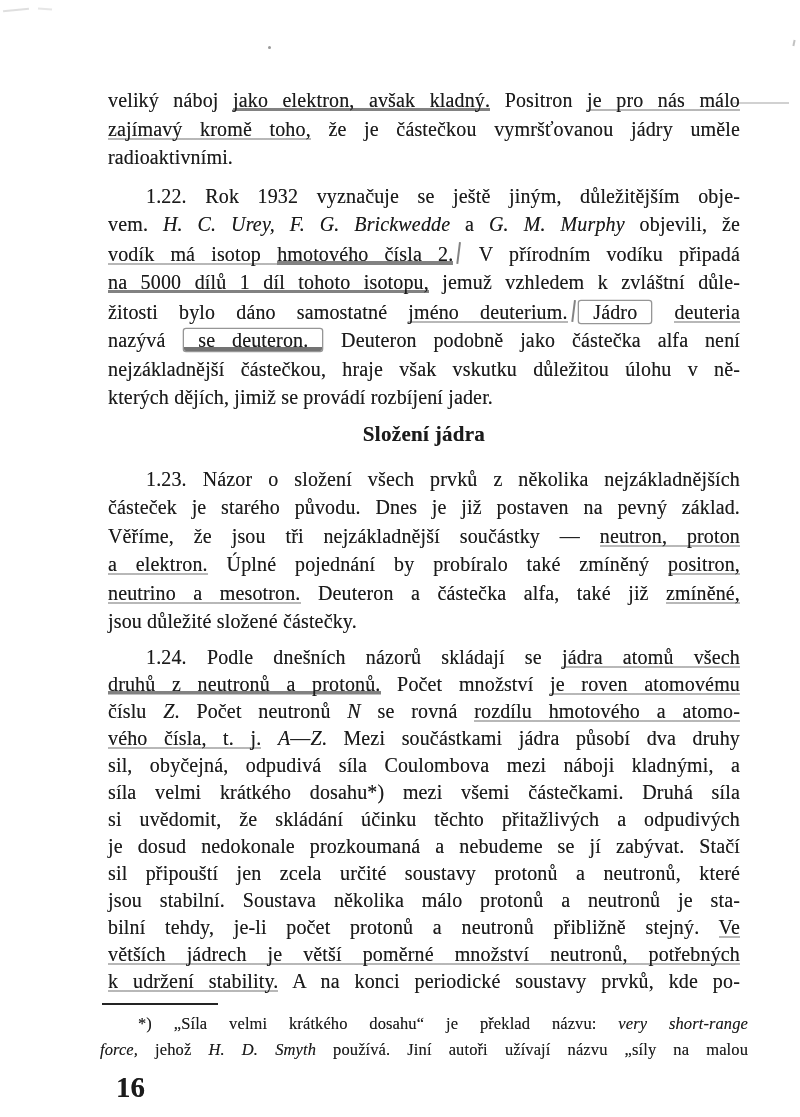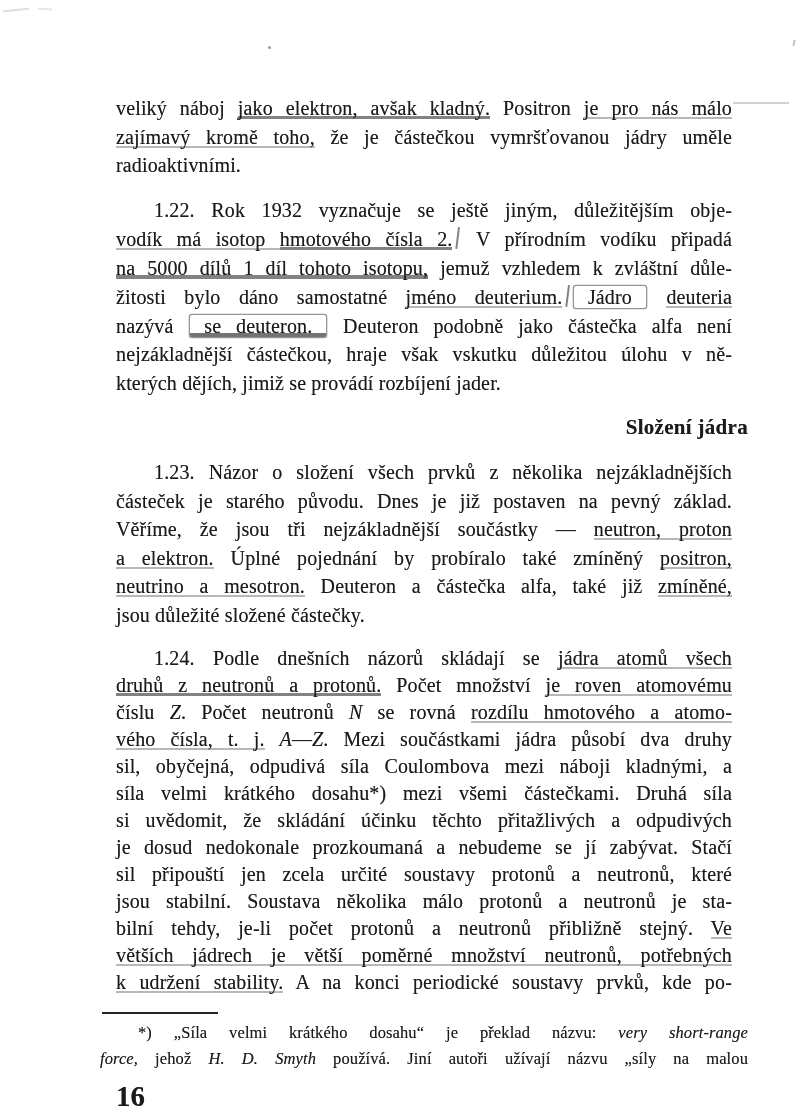--- a/index.html
+++ b/index.html
@@ -13,42 +13,42 @@
     background:#ffffff;
     overflow:hidden;
     font-family:"Liberation Serif","DejaVu Serif",serif;
     color:var(--ink);
   }
   .textcol{
     position:absolute;
     left:100px;top:78px;
     width:648px;
   }
-  .para{margin:16px;}
+  .para{margin:8px;}
   .line{
     font-size:20px;
     line-height:28.5px;
     text-align:justify;
     text-align-last:justify;
     white-space:nowrap;
     letter-spacing:.15px;
     text-shadow:0 0 .5px rgba(25,25,25,.55);
   }
   .line.last{text-align-last:left;white-space:normal;}
   .line.indent{padding-left:38px;}
   .para[data-pname="p-122"]{margin-top:10px;}
   .para[data-pname="p-123"]{margin-top:17px;}
   .para[data-pname="p-124"]{margin-top:4px;}
   .para[data-pname="p-124"] .line{line-height:27px;}
   .heading{
     margin:7px 0 0 0;
     font-size:21px;
     line-height:28px;
     font-weight:bold;
-    text-align:right;
+    text-align:center;
     letter-spacing:.3px;
     text-shadow:0 0 .5px rgba(25,25,25,.55);
   }
   .it{font-style:italic;}
   
   .u-light{
     background-image:linear-gradient(rgba(125,125,125,.55),rgba(125,125,125,.55));
     background-repeat:repeat-x;
     background-size:100% 2px;
     background-position:0 100%;
@@ -121,20 +121,21 @@
 
   <div class="textcol">
     <div>
         <div class="para" data-pname="p-intro">
           <div class="line"><span class="">veliký náboj </span><span class="u-heavy">jako elektron, avšak kladný.</span><span class=""> Positron </span><span class="u-light">je pro nás málo</span></div>
           <div class="line"><span class="u-light">zajímavý kromě toho,</span><span class=""> že je částečkou vymršťovanou jádry uměle</span></div>
           <div class="line last"><span class="">radioaktivními.</span></div>
         </div>
         <div class="para" data-pname="p-122">
           <div class="line indent"><span class="">1.22. Rok 1932 vyznačuje se ještě jiným, důležitějším obje-</span></div>
+          <div class="line"><span class="">vem. </span><span class="it">H. C. Urey, F. G. Brickwedde</span><span class=""> a </span><span class="it">G. M. Murphy</span><span class=""> objevili, že</span></div>
           <div class="line"><span class="u-light">vodík má isotop </span><span class="u-heavy">hmotového čísla 2.</span><span class="pmark-bar"></span><span class=""> V přírodním vodíku připadá</span></div>
           <div class="line"><span class="u-heavy">na 5000 dílů 1 díl tohoto isotopu,</span><span class=""> jemuž vzhledem k zvláštní důle-</span></div>
           <div class="line"><span class="">žitosti bylo dáno samostatné </span><span class="u-light">jméno deuterium.</span><span class="pmark-bar"></span><span class="pbox">Jádro</span><span class=""> </span><span class="u-light">deuteria</span></div>
           <div class="line"><span class="">nazývá </span><span class="pbox pbox-heavy">se deuteron.</span><span class=""> Deuteron podobně jako částečka alfa není</span></div>
           <div class="line"><span class="">nejzákladnější částečkou, hraje však vskutku důležitou úlohu v ně-</span></div>
           <div class="line last"><span class="">kterých dějích, jimiž se provádí rozbíjení jader.</span></div>
         </div>
       </div>
 
     <h2 class="heading">Složení jádra</h2>

